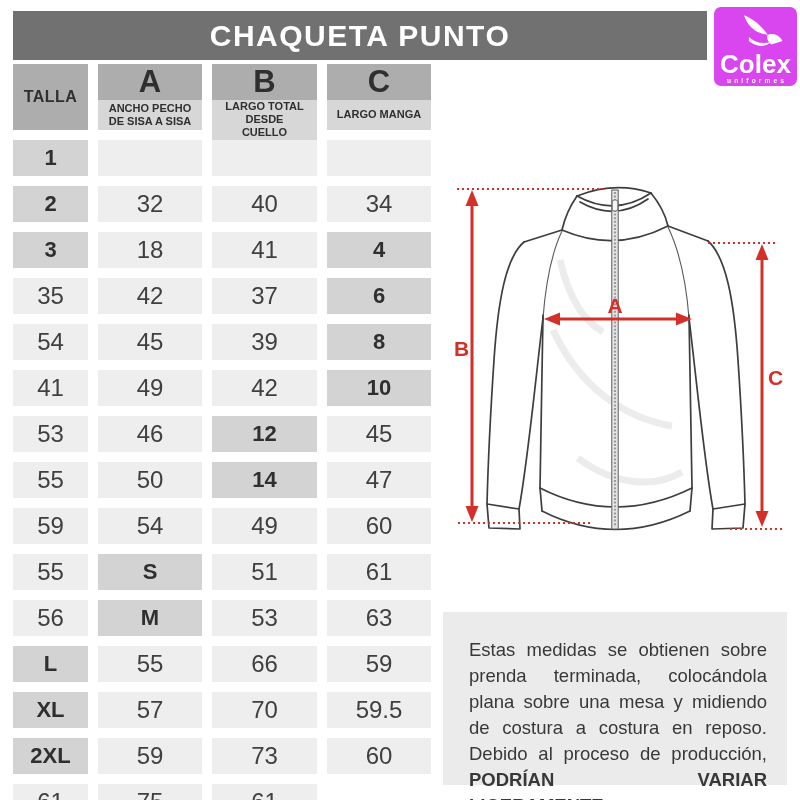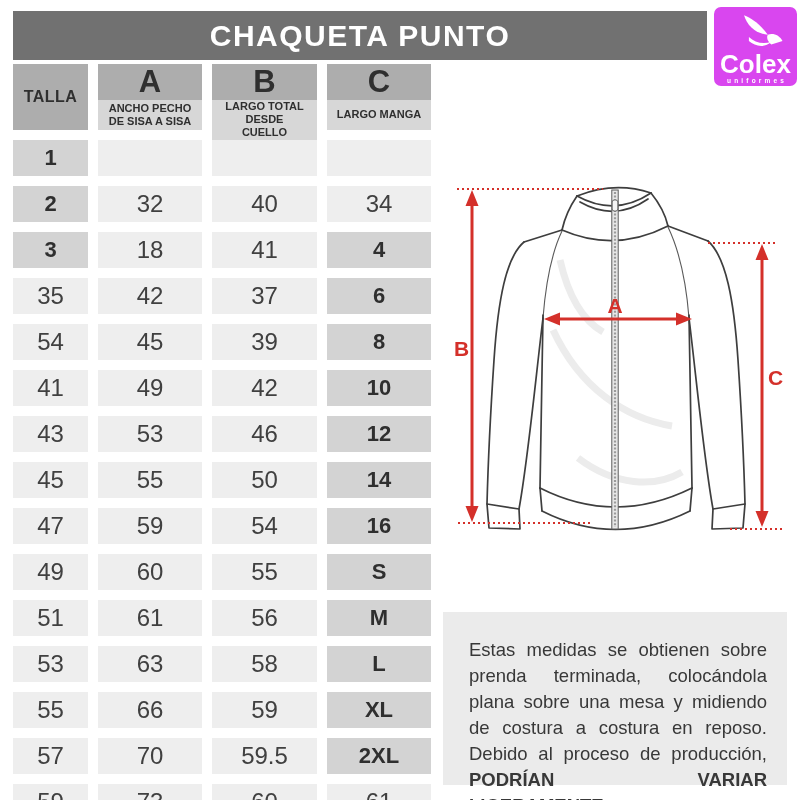--- a/index.html
+++ b/index.html
@@ -104,48 +104,45 @@
     <div class="cell val-cell">54</div>
     <div class="cell val-cell">45</div>
     <div class="cell val-cell">39</div>
 
     <div class="cell size-cell">8</div>
     <div class="cell val-cell">41</div>
     <div class="cell val-cell">49</div>
     <div class="cell val-cell">42</div>
 
     <div class="cell size-cell">10</div>
-    <div class="cell val-cell">43</div>
     <div class="cell val-cell">53</div>
     <div class="cell val-cell">46</div>
 
     <div class="cell size-cell">12</div>
     <div class="cell val-cell">45</div>
     <div class="cell val-cell">55</div>
     <div class="cell val-cell">50</div>
 
     <div class="cell size-cell">14</div>
     <div class="cell val-cell">47</div>
     <div class="cell val-cell">59</div>
     <div class="cell val-cell">54</div>
 
-    <div class="cell size-cell">16</div>
     <div class="cell val-cell">49</div>
     <div class="cell val-cell">60</div>
     <div class="cell val-cell">55</div>
 
     <div class="cell size-cell">S</div>
     <div class="cell val-cell">51</div>
     <div class="cell val-cell">61</div>
     <div class="cell val-cell">56</div>
 
     <div class="cell size-cell">M</div>
     <div class="cell val-cell">53</div>
     <div class="cell val-cell">63</div>
-    <div class="cell val-cell">58</div>
 
     <div class="cell size-cell">L</div>
     <div class="cell val-cell">55</div>
     <div class="cell val-cell">66</div>
     <div class="cell val-cell">59</div>
 
     <div class="cell size-cell">XL</div>
     <div class="cell val-cell">57</div>
     <div class="cell val-cell">70</div>
     <div class="cell val-cell">59.5</div>

